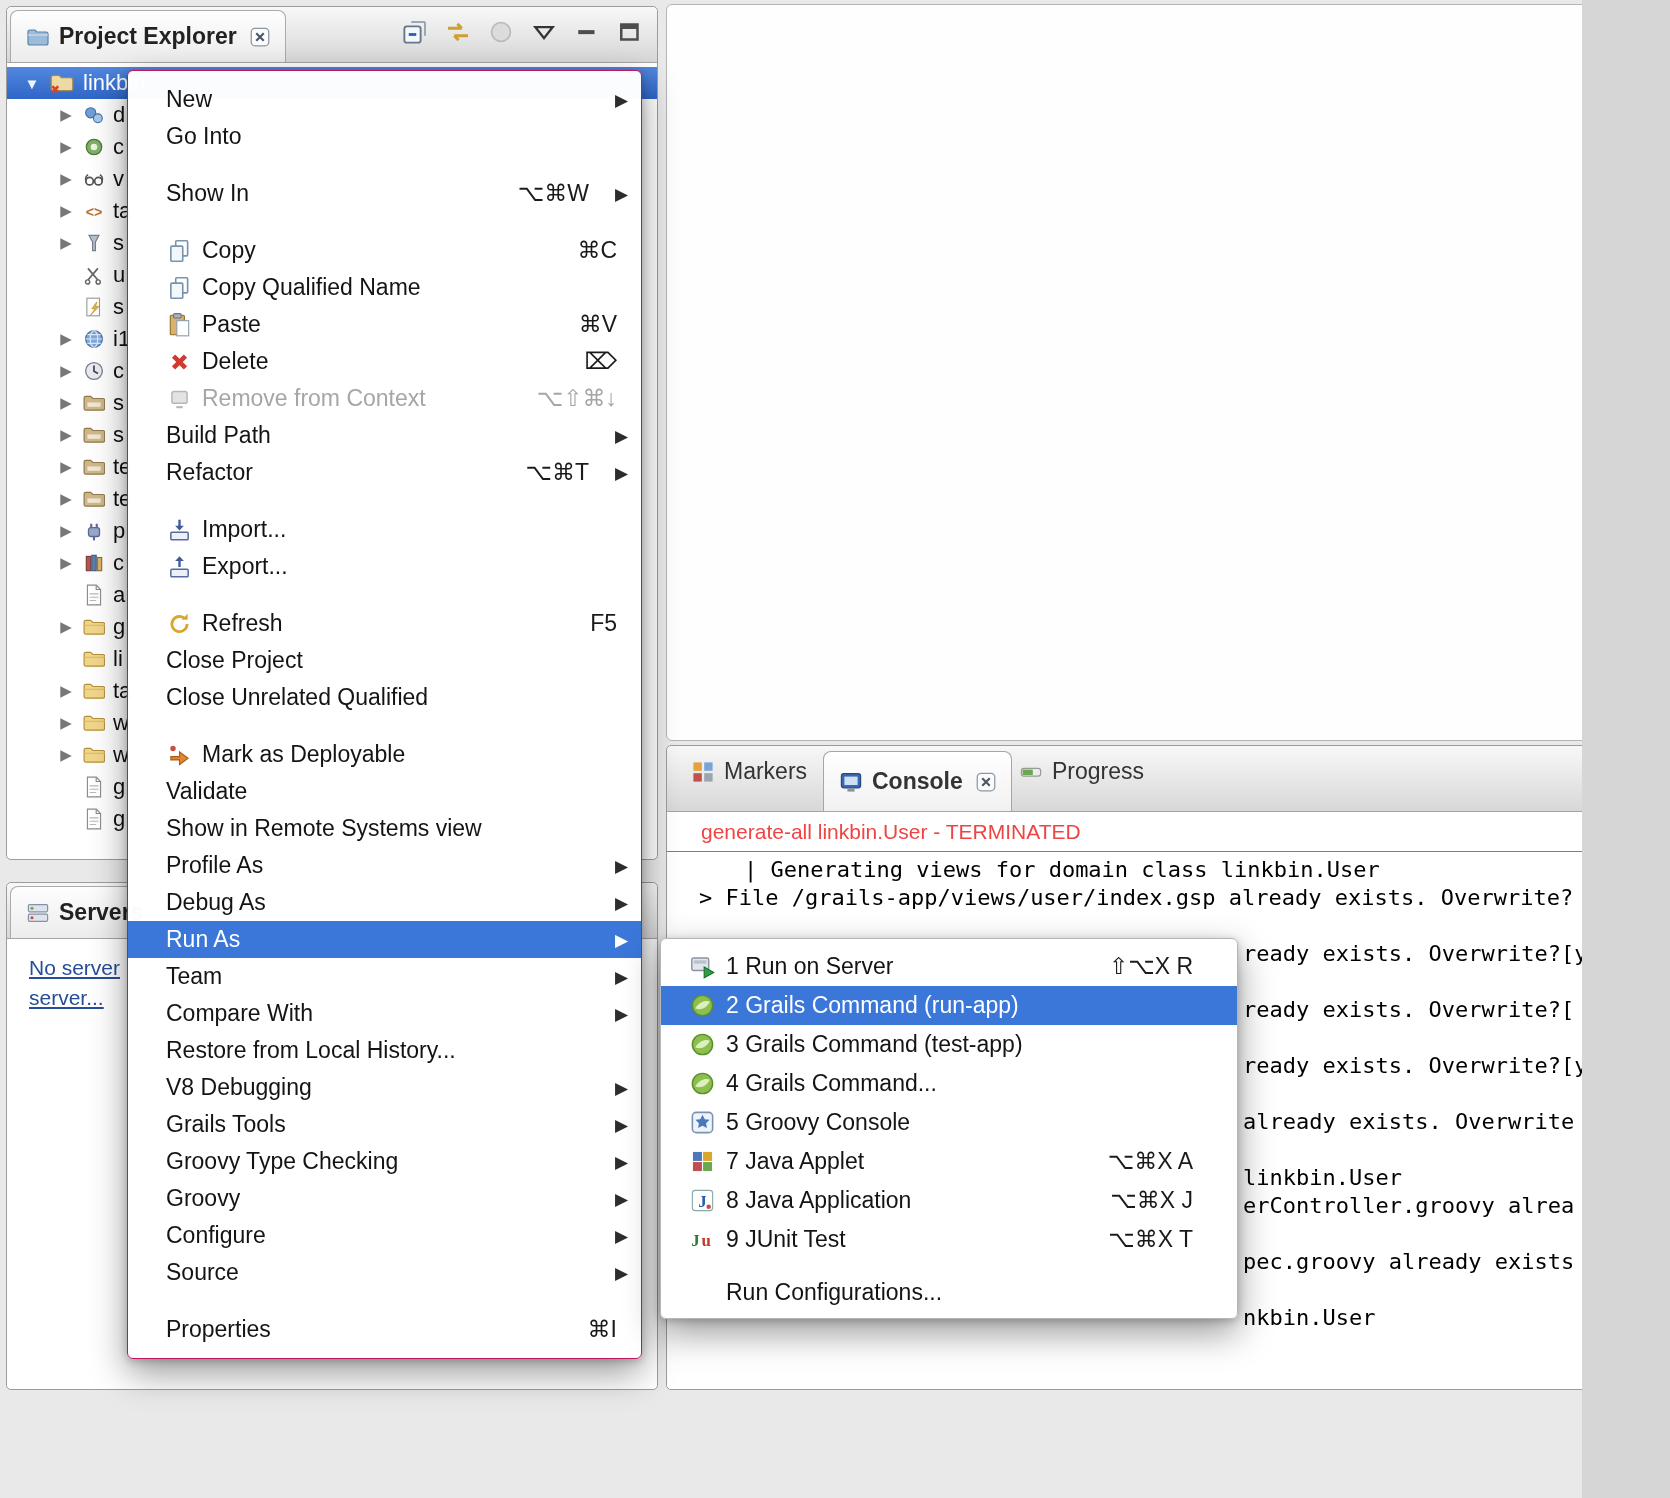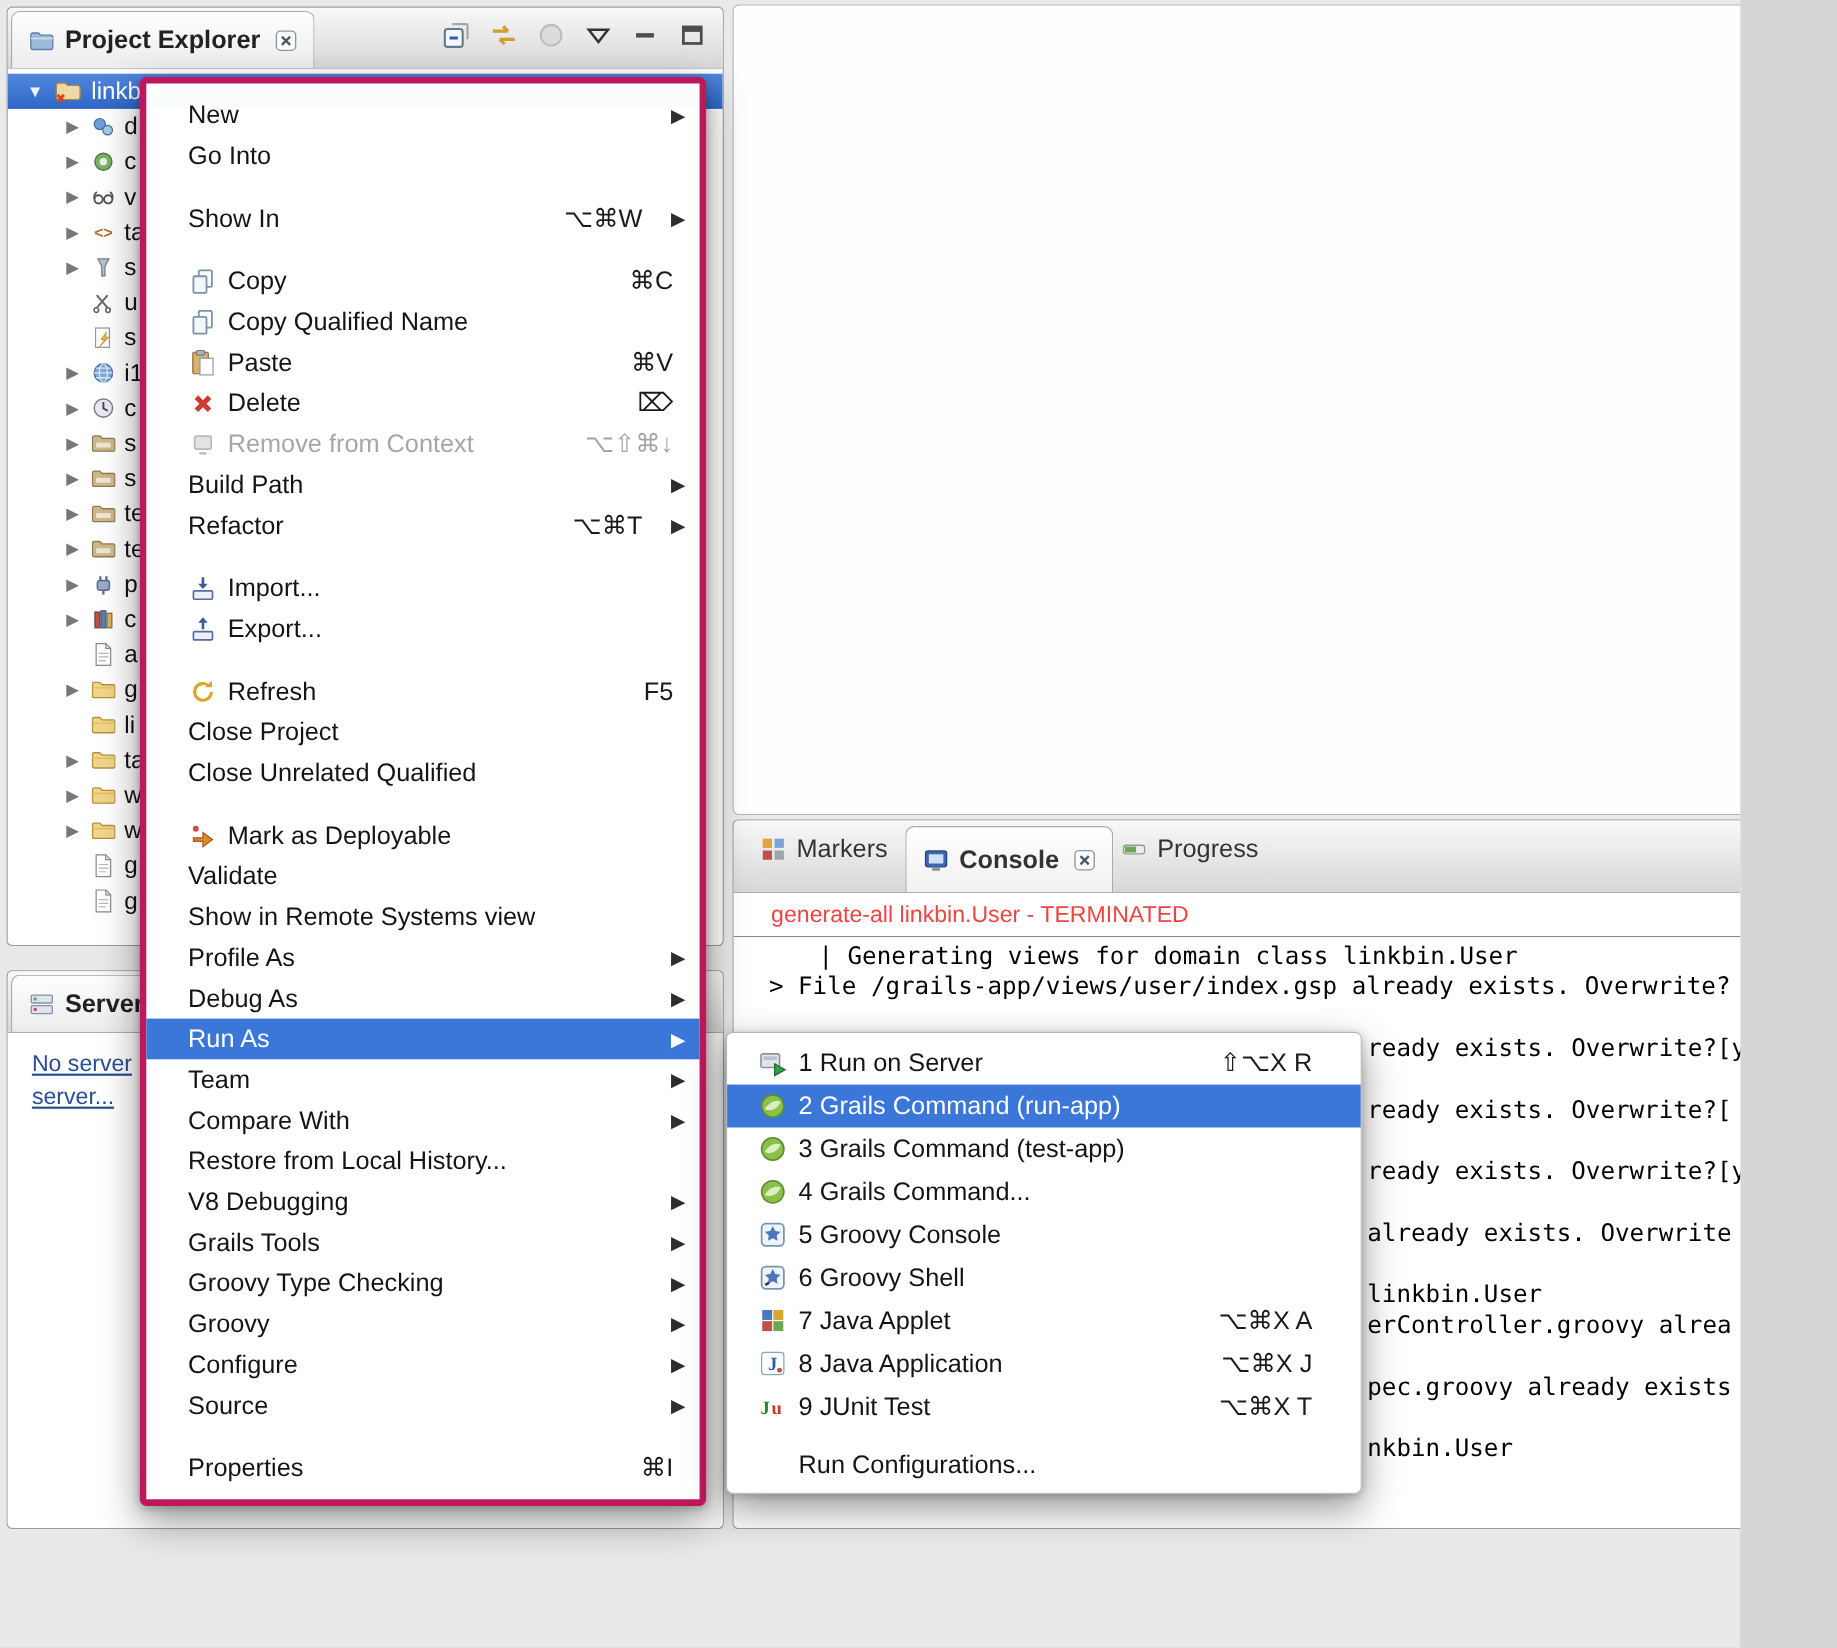--- a/index.html
+++ b/index.html
@@ -53,21 +53,21 @@
     background:linear-gradient(#ffffff,#f1f1f1); border:1px solid #a5a5a5; border-bottom:none; border-radius:8px 8px 0 0; }
   .ctab:nth-child(3){ left:352px; }
   .cstatus { position:absolute; top:66px; left:0; right:0; height:40px; border-bottom:1px solid #7e7e7e;
     font-size:21px; display:flex; align-items:center; padding-left:34px; background:#fff; color:#ef4444; }
   .cout { position:absolute; top:106px; left:0; right:0; bottom:0; overflow:hidden;
     font-family:"DejaVu Sans Mono","Liberation Mono",monospace; font-size:22px; background:#fff; border-radius:0 0 5px 5px; }
   .cline { position:absolute; white-space:pre; line-height:28px; color:#000; }
 
   
   .cmenu { position:absolute; left:127px; top:70px; width:515px; padding:10px 0;
-    background:rgba(255,255,255,0.98); border:6px solid #be185d; border-radius:6px;
+    background:rgba(255,255,255,0.98); border:1px solid #be185d; border-radius:6px;
     box-shadow:0 14px 36px rgba(0,0,0,0.40), 0 2px 8px rgba(0,0,0,0.22); z-index:20; font-size:23px; }
   .mi { height:37px; display:flex; align-items:center; padding:0 14px 0 38px; position:relative; color:#141414; }
   .mi .ico { width:27px; height:26px; margin-right:9px; }
   .mi .lbl { white-space:nowrap; }
   .mi .sc { margin-left:auto; color:#1a1a1a; padding-right:10px; white-space:nowrap; }
   .mi .sc.scpre { padding-right:38px; }
   .mi .arr { position:absolute; right:13px; top:50%; transform:translateY(-50%); font-size:17px; color:#2d2d2d; }
   .mi.hl { background:#3b76d9; color:#fff; }
   .mi.hl .arr, .mi.hl .sc { color:#fff; }
   .mi.dis, .mi.dis .sc { color:#a6a6a6; }
@@ -699,30 +699,20 @@
           <svg viewBox="0 0 24 24">
             <rect x="3" y="3" width="18" height="18" rx="3.5" fill="#eef4fb" stroke="#7a93ad" stroke-width="1.4"></rect>
             <path d="M12 5l2 4 4.3.6-3.1 3 .7 4.3-3.9-2-3.9 2 .7-4.3-3.1-3L10 9z" fill="#4a78b8"></path>
           </svg>
         </span>
         <span class="lbl">5 Groovy Console</span>
       </div>
       <div class="smi">
         <span class="ico">
           <svg viewBox="0 0 24 24">
-            <rect x="3" y="3" width="18" height="18" rx="3.5" fill="#eef4fb" stroke="#7a93ad" stroke-width="1.4"></rect>
-            <path d="M12 5l2 4 4.3.6-3.1 3 .7 4.3-3.9-2-3.9 2 .7-4.3-3.1-3L10 9z" fill="#4a78b8"></path>
-            <path d="M6 18l3-2" stroke="#333" stroke-width="2"></path>
-          </svg>
-        </span>
-        <span class="lbl">6 Groovy Shell</span>
-      </div>
-      <div class="smi">
-        <span class="ico">
-          <svg viewBox="0 0 24 24">
             <rect x="3.5" y="3.5" width="8" height="8" fill="#4a78b8"></rect>
             <rect x="12.5" y="3.5" width="8" height="8" fill="#d9a62e"></rect>
             <rect x="3.5" y="12.5" width="8" height="8" fill="#c0504d"></rect>
             <rect x="12.5" y="12.5" width="8" height="8" fill="#6aa84f"></rect>
           </svg>
         </span>
         <span class="lbl">7 Java Applet</span>
         <span class="sc">⌥⌘X A</span>
       </div>
       <div class="smi">

